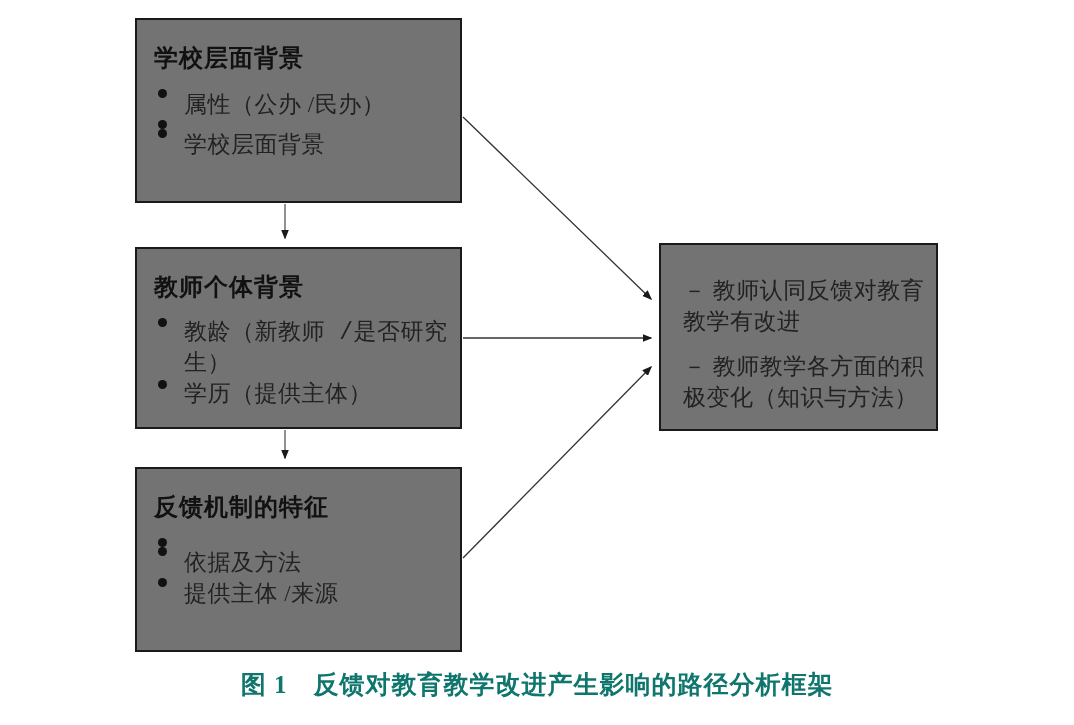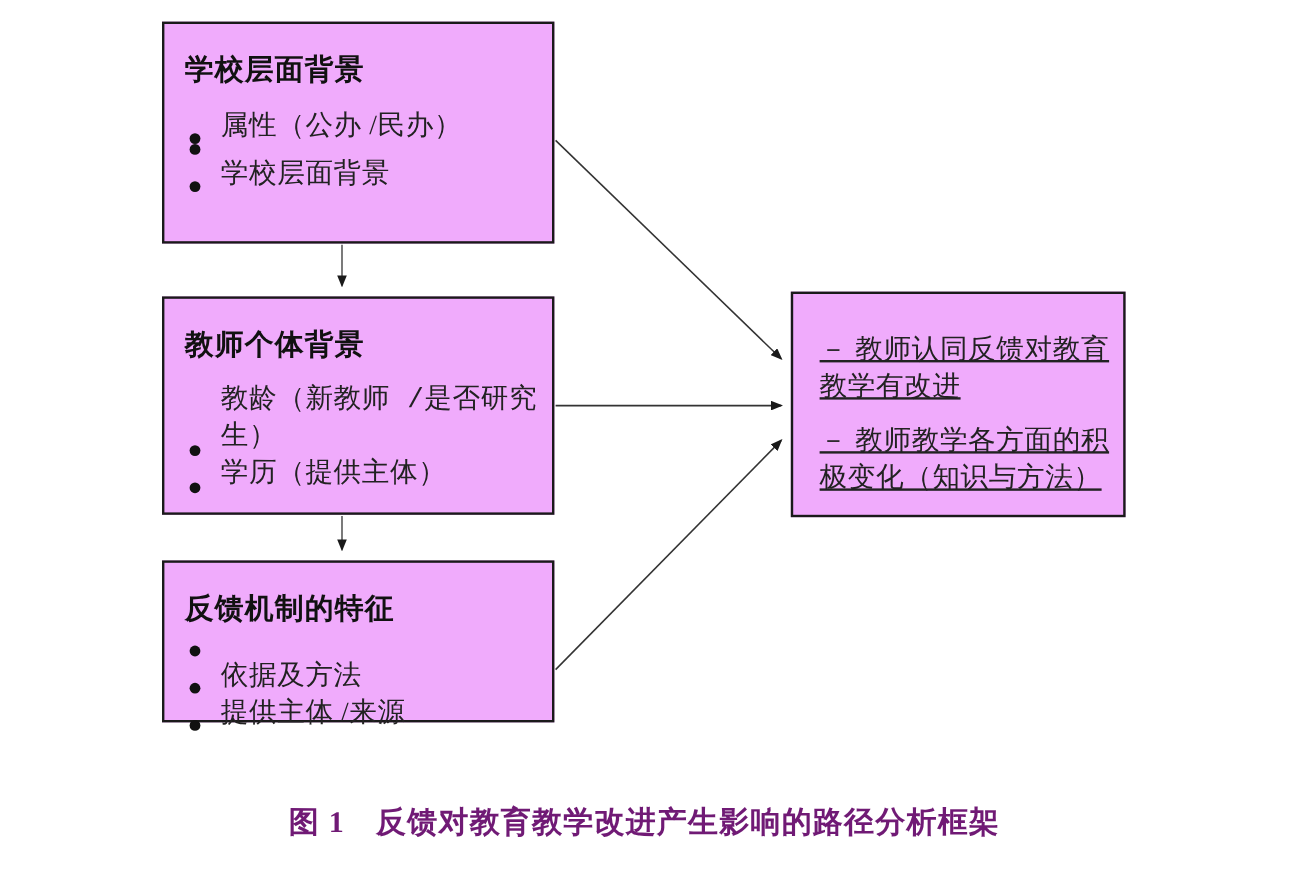--- a/index.html
+++ b/index.html
@@ -9,63 +9,62 @@
     width:1074px; height:725px;
     background:#ffffff;
     font-family:"Liberation Serif","DejaVu Serif",serif;
     color:#1c1c1c;
     overflow:hidden;
   }
   .arrows { position:absolute; left:0; top:0; width:1074px; height:725px; }
   .box {
     position:absolute;
     border:2.5px solid #1a1a1a;
-    background:#f0abfc;
+    background:#737373;
   }
   .box-left { left:135px; width:327px; padding:22px 8px 0 17px; }
   .box1 { top:18px;  height:185px; }
   .box2 { top:247px; height:182px;font-family:Liberation Mono, monospace; }
-  .box3 { top:467px; height:135px; }
+  .box3 { top:467px; height:185px; }
   .box-outcome {
     left:659px; top:243px; width:279px; height:188px;
     padding:30px 10px 0 22px;
   }
   .box-title {
     font-size:24px; font-weight:bold;
     letter-spacing:1px;
     margin-bottom:15px;
     color:#111;
   }
   .item {
-    display:flex; align-items:flex-end;
+    display:flex; align-items:flex-start;
     font-size:23px; line-height:31px;
     letter-spacing:0.5px;
     color:#222;
   }
   .bullet {
     width:9px; height:9px; border-radius:50%;
     background:#111;
     margin:0 17px 0 4px;
     flex:none;
   }
   .outcome-item {
     font-size:23px; line-height:31px;
     letter-spacing:0.5px;
     white-space:pre-line;
     color:#222;
     margin-bottom:14px;
-    text-decoration:underline;
   }
   .caption {
     position:absolute;
     left:0; top:668px; width:100%;
     text-align:center;
     font-size:25px; font-weight:bold;
     letter-spacing:1px;
-    color:#701a75;
+    color:#0f766e;
   }
 </style>
 </head>
 <body>
 
 <div class="canvas">
 
   <svg class="arrows" viewBox="0 0 1074 725" xmlns="http://www.w3.org/2000/svg">
     <defs>
       <marker id="ah" markerWidth="10" markerHeight="8" refX="8.5" refY="4" orient="auto" markerUnits="userSpaceOnUse">

